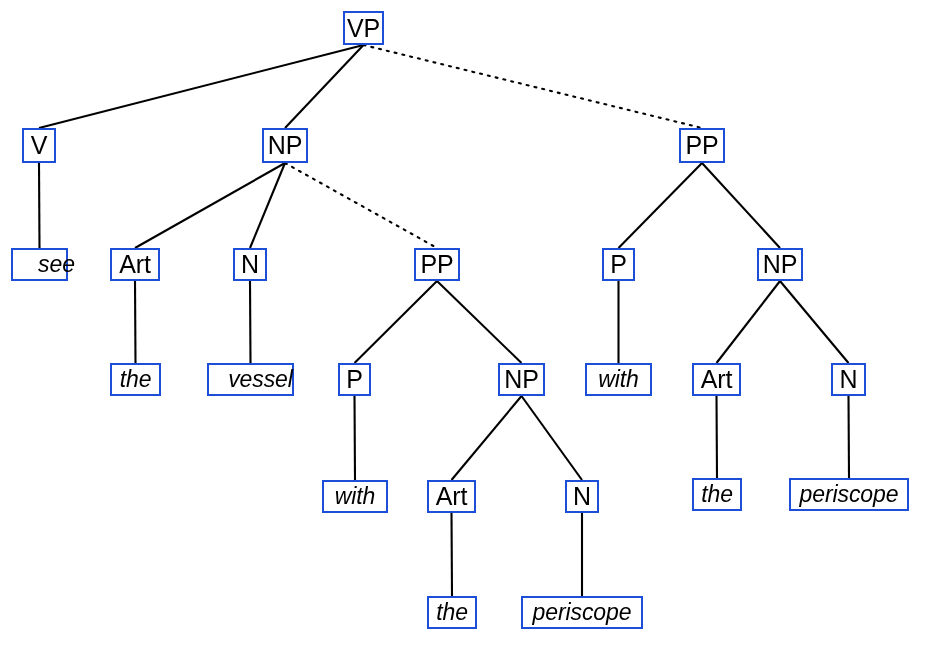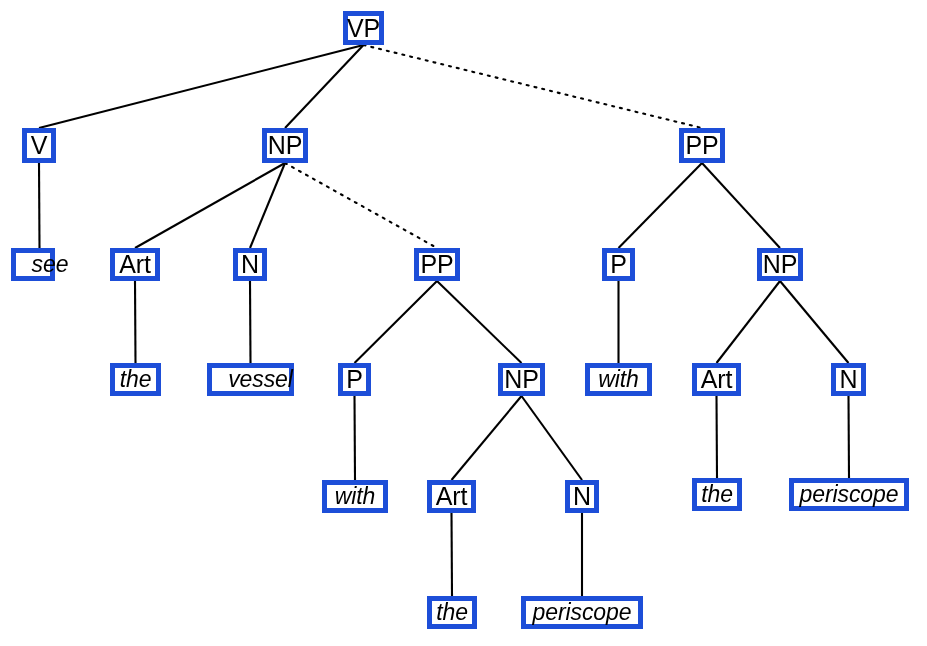--- a/index.html
+++ b/index.html
@@ -33,21 +33,21 @@
   .edge-dotted {
     stroke: #000000;
     stroke-width: 2.1;
     fill: none;
     stroke-dasharray: 2 6;
     stroke-linecap: round;
   }
   .node {
     position: absolute;
     box-sizing: border-box;
-    border: 5px solid #1d4ed8;
+    border: 2px solid #1d4ed8;
     background: #ffffff;
     display: flex;
     align-items: center;
     justify-content: center;
     line-height: 1;
     color: #000000;
     white-space: nowrap;
   }
   .node-cat {
     font-family: "Liberation Sans", sans-serif;
@@ -89,21 +89,21 @@
       <line x1="780" y1="281" x2="716.5" y2="363" class="edge-solid"></line>
       <line x1="780" y1="281" x2="848.5" y2="363" class="edge-solid"></line>
       <line x1="716.5" y1="396" x2="717" y2="478" class="edge-solid"></line>
       <line x1="848.5" y1="396" x2="849" y2="478" class="edge-solid"></line>
     </svg>
   <div id="nodes-layer">
       <div class="node node-cat" style="left: 343px; top: 11px; width: 41px; height: 34px;">VP</div>
       <div class="node node-cat" style="left: 22px; top: 128px; width: 34px; height: 35px;">V</div>
       <div class="node node-cat" style="left: 262px; top: 128px; width: 46px; height: 35px;">NP</div>
       <div class="node node-cat" style="left: 679px; top: 128px; width: 46px; height: 35px;">PP</div>
-      <div class="node node-leaf" style="left: 11px; top: 248px; width: 40px; height: 33px; padding-left: 34px;">see</div>
+      <div class="node node-leaf" style="left: 11px; top: 248px; width: 57px; height: 33px; padding-left: 34px;">see</div>
       <div class="node node-cat" style="left: 110px; top: 248px; width: 50px; height: 33px;">Art</div>
       <div class="node node-cat" style="left: 233px; top: 248px; width: 34px; height: 33px;">N</div>
       <div class="node node-cat" style="left: 414px; top: 248px; width: 46px; height: 33px;">PP</div>
       <div class="node node-cat" style="left: 602px; top: 248px; width: 33px; height: 33px;">P</div>
       <div class="node node-cat" style="left: 757px; top: 248px; width: 46px; height: 33px;">NP</div>
       <div class="node node-leaf" style="left: 110px; top: 363px; width: 51px; height: 33px;">the</div>
       <div class="node node-leaf" style="left: 207px; top: 363px; width: 87px; height: 33px; padding-left: 20px;">vessel</div>
       <div class="node node-cat" style="left: 338px; top: 363px; width: 33px; height: 33px;">P</div>
       <div class="node node-cat" style="left: 498px; top: 363px; width: 47px; height: 33px;">NP</div>
       <div class="node node-leaf" style="left: 585px; top: 363px; width: 67px; height: 33px;">with</div>

